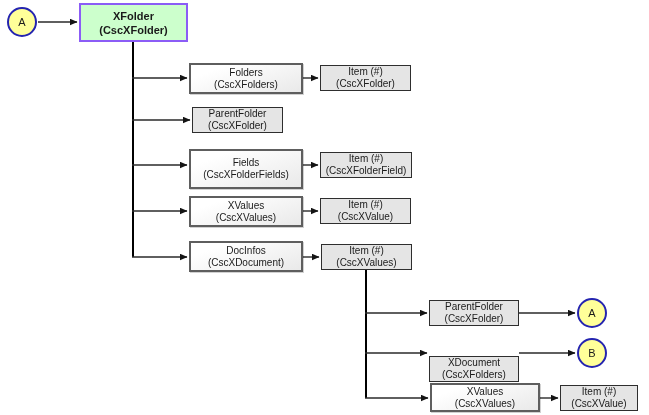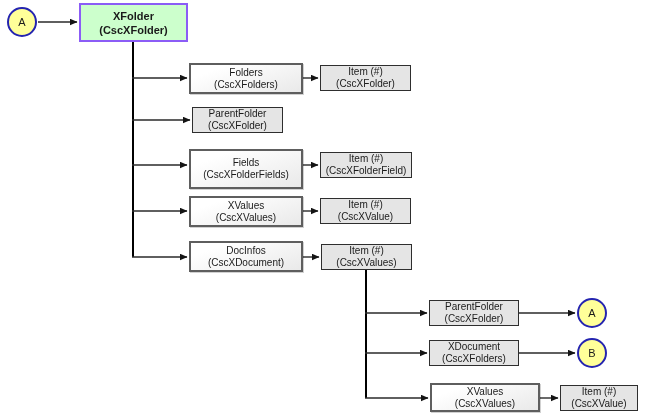--- a/index.html
+++ b/index.html
@@ -158,21 +158,21 @@
   </div>
   <div class="box box--green" style="left:321px; top:244px; width:91px; height:26px;">
     <span>Item (#)</span>
     <span>(CscXValues)</span>
   </div>
 
   <div class="box box--green" style="left:429px; top:300px; width:90px; height:26px;">
     <span>ParentFolder</span>
     <span>(CscXFolder)</span>
   </div>
-  <div class="box box--green" style="left:429px; top:340px; width:90px; height:26px;">
+  <div class="box box--green" style="left:429px; top:356px; width:90px; height:26px;">
     <span>XDocument</span>
     <span>(CscXFolders)</span>
   </div>
   <div class="box box--white" style="left:430px; top:383px; width:110px; height:29px;">
     <span>XValues</span>
     <span>(CscXValues)</span>
   </div>
   <div class="box box--green" style="left:560px; top:385px; width:78px; height:26px;">
     <span>Item (#)</span>
     <span>(CscXValue)</span>

